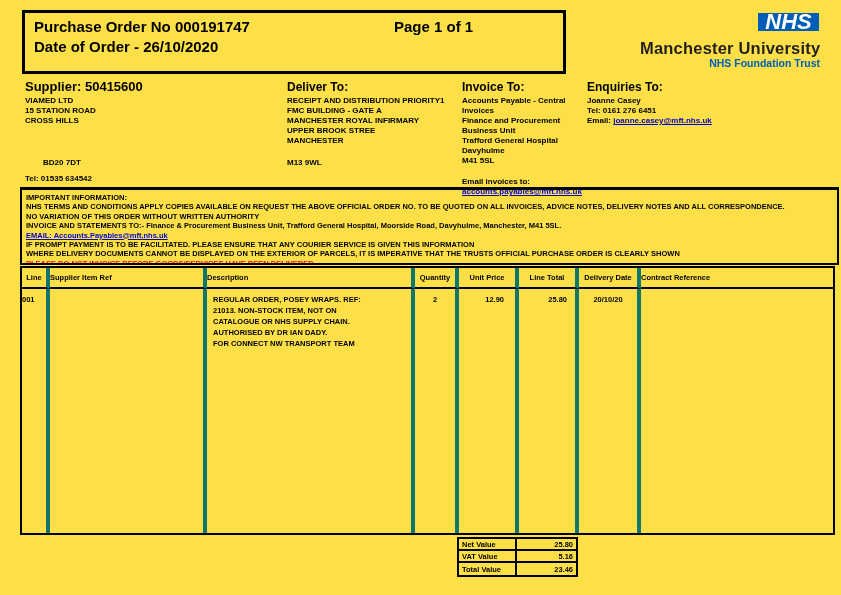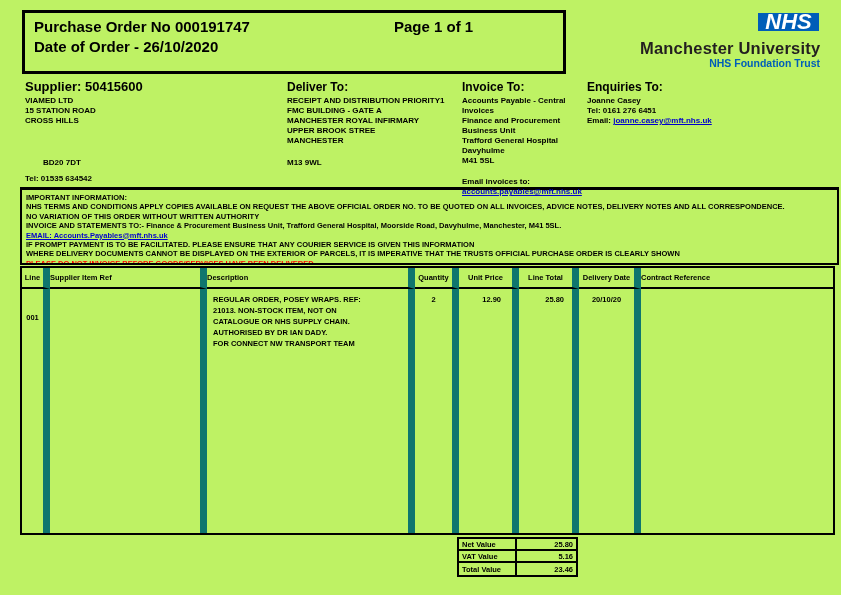--- a/index.html
+++ b/index.html
@@ -1,16 +1,16 @@
 <!DOCTYPE html>
 <html><head>
 <meta charset="utf-8">
 <style>
   html,body{margin:0;padding:0;background:#fff;}
-  .page{position:relative;width:841px;height:595px;background:#bef264;
+  .page{position:relative;width:841px;height:595px;background:#fde047;
         font-family:"Liberation Sans",sans-serif;font-weight:bold;color:#000;overflow:hidden;}
 
   
   .po-box{position:absolute;left:22px;top:10px;width:520px;height:50px;
           border:3px solid #000;padding:4px 9px;box-sizing:content-box;}
   .po-row1{position:relative;font-size:15px;line-height:20px;white-space:nowrap;}
   .po-page{position:absolute;left:360px;top:0;}
   .po-row2{font-size:15px;line-height:20px;white-space:nowrap;}
 
   
@@ -38,26 +38,26 @@
             border:2px solid #000;border-top-width:3px;padding:3px 4px 0 4px;
             font-size:7.5px;line-height:9.4px;white-space:nowrap;overflow:hidden;}
   .info-box .red{color:#FF0000;}
   .info-box .blue{color:#0000CC;text-decoration:underline;}
 
   
   .order-table{position:absolute;left:20px;top:266px;width:815px;height:269px;box-sizing:border-box;
                border:2px solid #000;display:grid;
                grid-template-columns:28px 157px 208px 44px 60px 60px 62px 1fr;
                grid-template-rows:21px 1fr;font-size:7.5px;}
-  .ot-cell{border-right:7px solid #0f766e;box-sizing:border-box;overflow:hidden;}
+  .ot-cell{border-right:4px solid #0f766e;box-sizing:border-box;overflow:hidden;}
   .ot-cell.last{border-right:none;}
   .ot-h{border-bottom:2px solid #000;display:flex;align-items:center;}
   .ot-h.left{justify-content:flex-start;}
   .ot-h.center{justify-content:center;}
-  .b-line{text-align:center;padding-top:24px;}
+  .b-line{text-align:left;padding-top:6px;}
   .b-desc{padding:5px 6px;line-height:11px;white-space:nowrap;}
   .b-qty{text-align:center;padding-top:6px;}
   .b-price{text-align:right;padding:6px 11px 0 0;}
   .b-total{text-align:right;padding:6px 8px 0 0;}
   .b-date{text-align:center;padding-top:6px;}
 
   
   .totals{position:absolute;left:457px;top:537px;width:121px;box-sizing:border-box;
           border:2px solid #000;display:grid;grid-template-columns:58px 1fr;font-size:7.5px;}
   .tt-cell{border-right:2px solid #000;border-bottom:2px solid #000;box-sizing:border-box;

